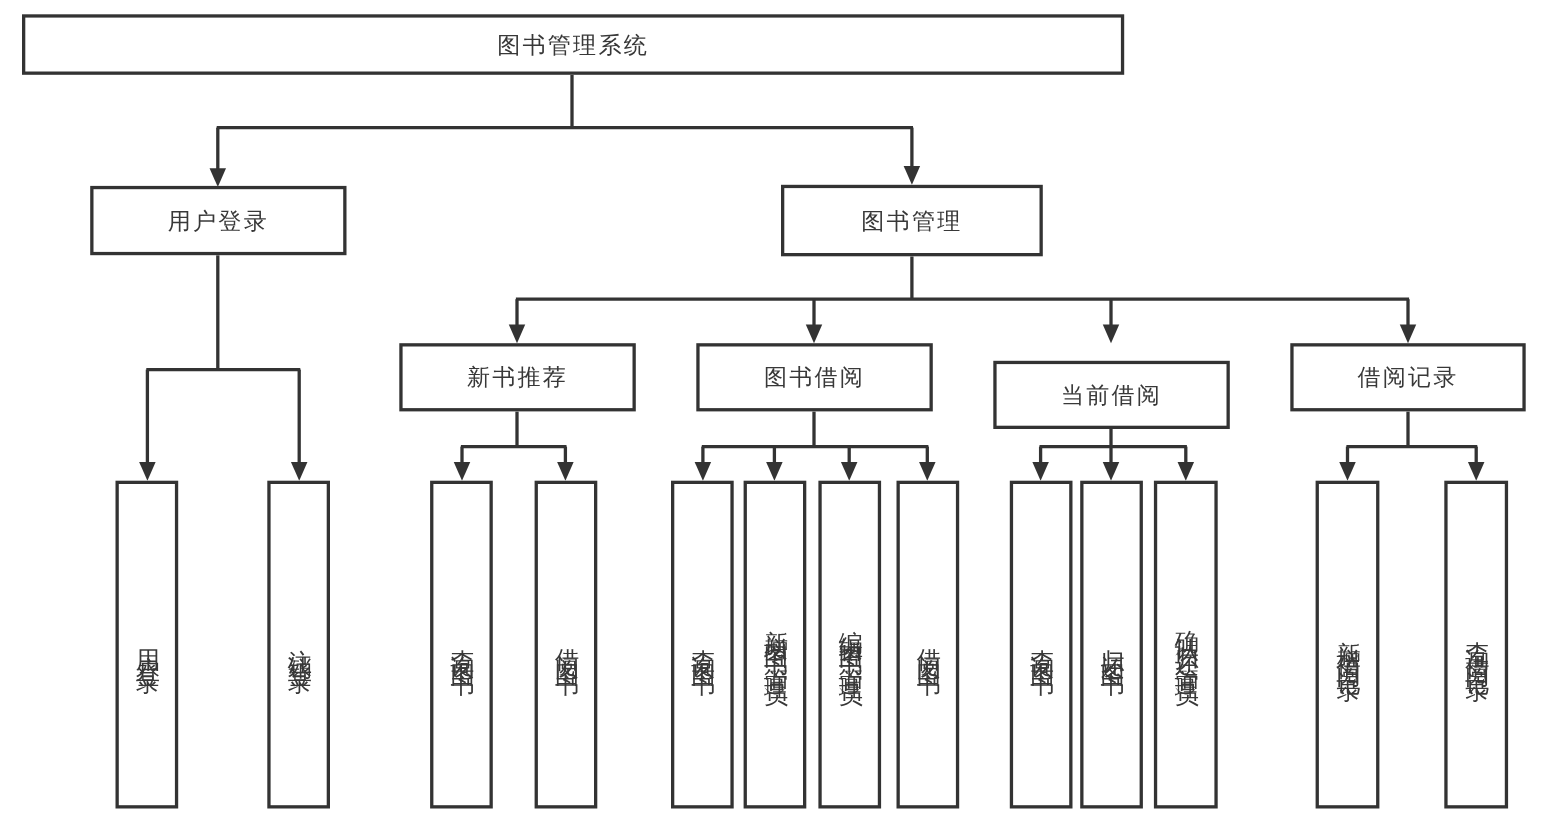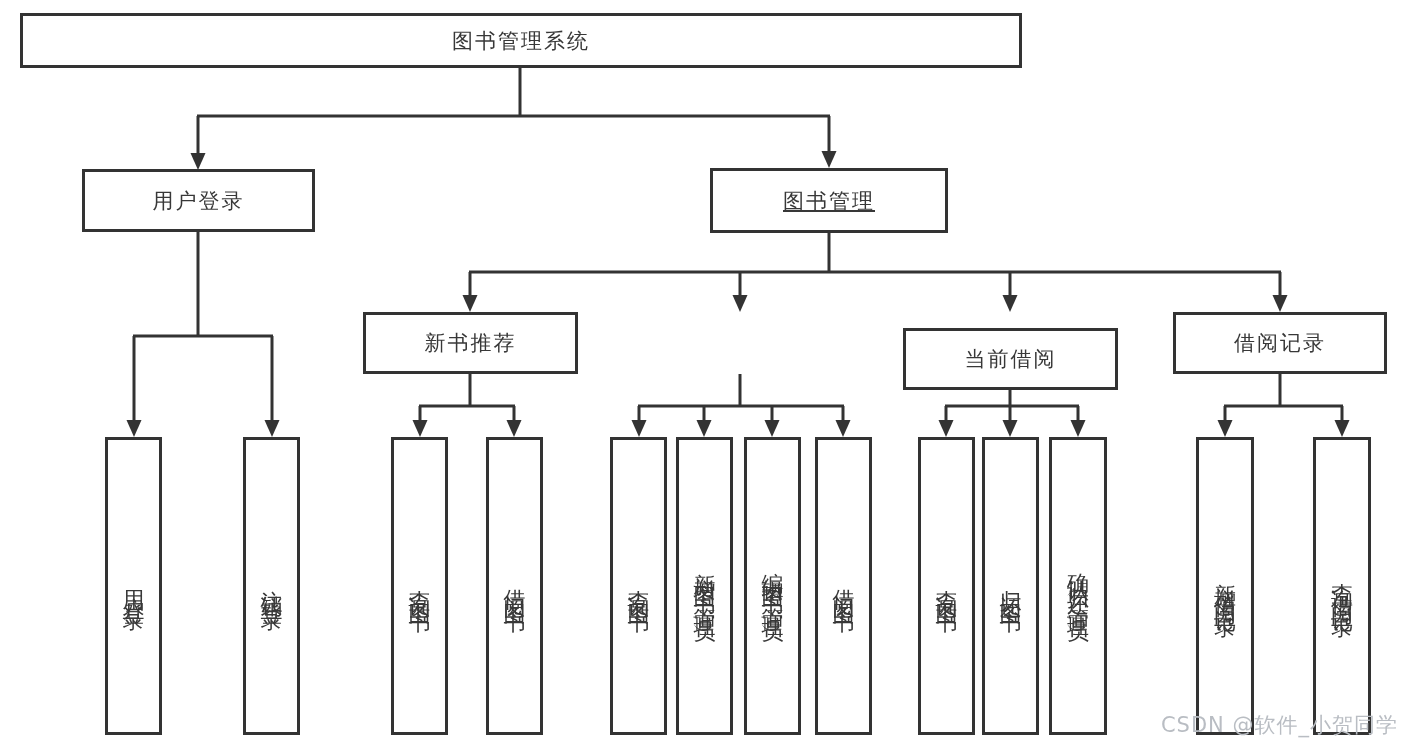--- a/index.html
+++ b/index.html
@@ -115,23 +115,24 @@
     <line x1="1224" y1="406" x2="1343" y2="406"></line>
     <line x1="1225" y1="406" x2="1225" y2="423"></line>
       <polygon points="1217.5,420 1232.5,420 1225,437"></polygon>
     <line x1="1342" y1="406" x2="1342" y2="423"></line>
       <polygon points="1334.5,420 1349.5,420 1342,437"></polygon>
   </svg>
 
   <div class="node node-h" style="left:20px; top:13px; width:1002px; height:55px;">图书管理系统</div>
 
   <div class="node node-h" style="left:82px; top:169px; width:233px; height:63px;">用户登录</div>
-  <div class="node node-h" style="left:710px; top:168px; width:238px; height:65px;text-decoration:underline;">图书管理</div>
+  <div class="node node-h" style="left:710px; top:168px; width:238px; height:65px;">图书管理</div>
 
   <div class="node node-h" style="left:363px; top:312px; width:215px; height:62px;">新书推荐</div>
+  <div class="node node-h" style="left:633px; top:312px; width:215px; height:62px;">图书借阅</div>
   <div class="node node-h" style="left:903px; top:328px; width:215px; height:62px;">当前借阅</div>
   <div class="node node-h" style="left:1173px; top:312px; width:214px; height:62px;font-family:Liberation Serif, serif;">借阅记录</div>
 
   <div class="node node-v" style="left:105px; top:437px; width:57px; height:298px;">用户登录</div>
   <div class="node node-v" style="left:243px; top:437px; width:57px; height:298px;">注销登录</div>
 
   <div class="node node-v" style="left:391px; top:437px; width:57px; height:298px;">查询图书</div>
   <div class="node node-v" style="left:486px; top:437px; width:57px; height:298px;">借阅图书</div>
 
   <div class="node node-v" style="left:610px; top:437px; width:57px; height:298px;">查询图书</div>
@@ -139,15 +140,14 @@
   <div class="node node-v" style="left:744px; top:437px; width:57px; height:298px;">编辑图书（管理员）</div>
   <div class="node node-v" style="left:815px; top:437px; width:57px; height:298px;">借阅图书</div>
 
   <div class="node node-v" style="left:918px; top:437px; width:57px; height:298px;">查询图书</div>
   <div class="node node-v" style="left:982px; top:437px; width:57px; height:298px;">归还图书</div>
   <div class="node node-v" style="left:1049px; top:437px; width:58px; height:298px;">确认归还（管理员）</div>
 
   <div class="node node-v" style="left:1196px; top:437px; width:58px; height:298px;">新增借阅记录</div>
   <div class="node node-v" style="left:1313px; top:437px; width:58px; height:298px;">查询借阅记录</div>
 
-  <div class="watermark">CSDN @软件_小贺同学</div>
 
 </div>
 
 </body></html>

